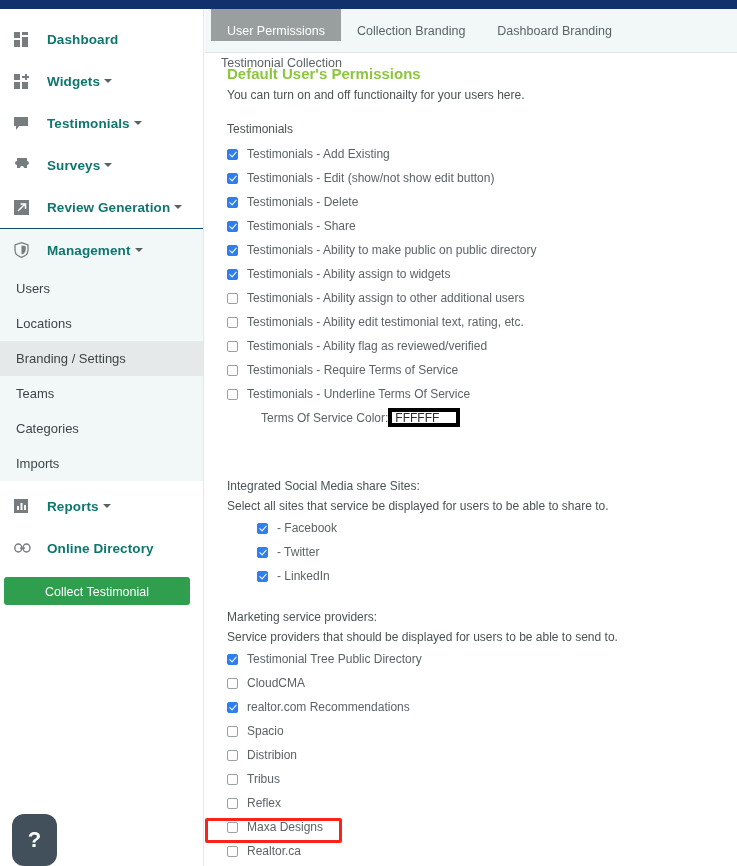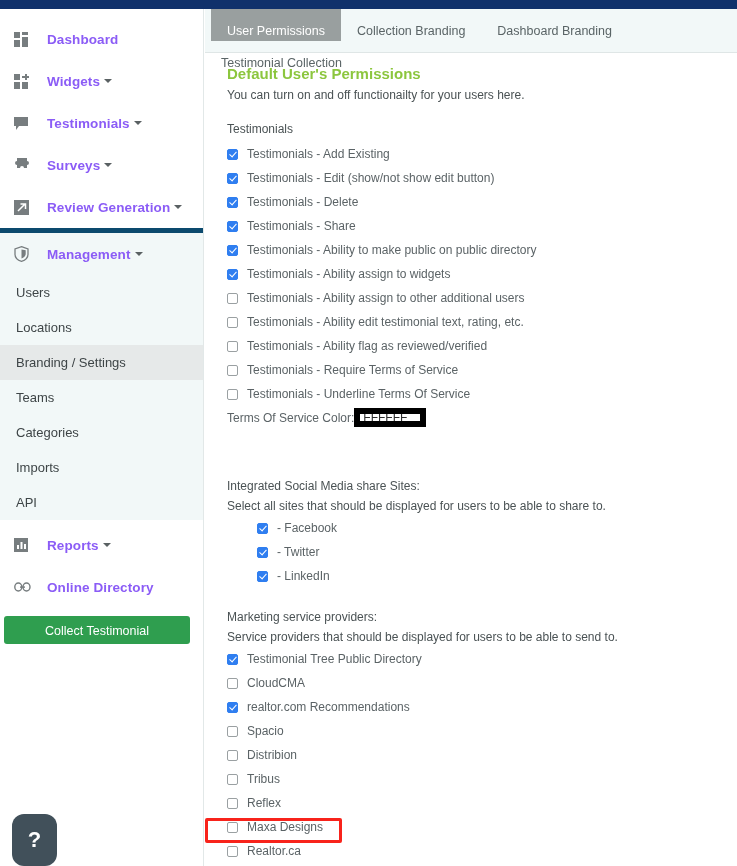--- a/index.html
+++ b/index.html
@@ -30,31 +30,31 @@
     height:42px; padding-left:14px;
     cursor:pointer; position:relative;
   }
   .nav-item .ico {
     width:22px; height:18px; flex:0 0 22px;
     display:flex; align-items:center; justify-content:flex-start;
     color:#777d7f;
   }
   .nav-item .lbl {
     margin-left:11px;
-    font-size:13.5px; font-weight:bold; color:#8b5cf6;
+    font-size:13.5px; font-weight:bold; color:#0f766e;
     letter-spacing:.1px; white-space:nowrap;
   }
   .caret {
     display:inline-block; margin-left:4px;
     width:0;height:0;border-left:4px solid transparent;border-right:4px solid transparent;
     border-top:4px solid #5a6163; vertical-align:middle;
   }
 
   
-  .mgmt-group { background:#f2f8f8; border-top:5px solid #0c4a6e; }
+  .mgmt-group { background:#f2f8f8; border-top:1px solid #0c4a6e; }
   .sub-item {
     height:35px; display:flex; align-items:center;
     padding-left:16px; font-size:13px; color:#3e4547;
     cursor:pointer;
   }
   .sub-item.active { background:#e6e9e9; }
 
   .nav-lower { background:#ffffff; padding-top:4px; }
 
   .collect-wrap { padding:8px 14px 0 4px; }
@@ -112,24 +112,24 @@
     cursor:pointer;
   }
   .cb.on { background:#2f7ef0; border-color:#2f7ef0; }
   .cb.on:after {
     content:""; position:absolute; left:3px; top:0px;
     width:3px; height:6px; border:solid #ffffff;
     border-width:0 1.6px 1.6px 0; transform:rotate(42deg);
   }
   .cb-label { margin-left:9px; font-size:12px; color:#5b6366; white-space:nowrap; }
 
-  .tos-row { display:flex; align-items:center; margin-top:2px; }
+  .tos-row { display:flex; align-items:center; margin-top:2px;margin-left:34px; }
   .tos-label { font-size:12px; color:#5b6366; }
   .tos-input {
-    width:72px; height:19px; border:6px solid #000000; background:#fff;
+    width:72px; height:19px; border:4px solid #000000; background:#fff;
     font-size:12px; color:#2b2b2b; padding:0 3px;
     font-family:"Liberation Sans", sans-serif;
   }
 
   .gap-lg { height:52px; }
   .gap-md { height:22px; }
 
   
   .redbox {
     position:absolute; left:205px; top:818px;
@@ -224,23 +224,20 @@
           </div>
           <div class="sub-item">
             <span>Teams</span>
           </div>
           <div class="sub-item">
             <span>Categories</span>
           </div>
           <div class="sub-item">
             <span>Imports</span>
           </div>
-          <div class="sub-item">
-            <span>API</span>
-          </div>
         </div>
     </div>
 
     <div class="nav-lower" id="nav-lower">
         <div class="nav-item">
           <span class="ico">
             <svg width="14" height="14" viewBox="0 0 14 14">
               <rect x="0" y="0" width="14" height="14" fill="#777d7f"></rect>
               <rect x="3" y="7" width="2" height="4" fill="#fff"></rect>
               <rect x="6.5" y="4" width="2" height="7" fill="#fff"></rect>
@@ -328,21 +325,21 @@
         </div>
 
       <div class="tos-row">
         <span class="tos-label">Terms Of Service Color:</span>
         <input class="tos-input" value="FFFFFF" style="">
       </div>
 
       <div class="gap-lg"></div>
 
       <div class="section-label">Integrated Social Media share Sites:</div>
-      <div class="section-sub">Select all sites that should be displayed for users to be able to share to.</div>
+      <div class="section-sub">Select all sites that service be displayed for users to be able to share to.</div>
       <div id="social-list">
           <div class="cb-row indent">
             <span class="cb-gap"></span>
             <span class="cb on"></span>
             <span class="cb-label">- Facebook</span>
           </div>
           <div class="cb-row indent">
             <span class="cb-gap"></span>
             <span class="cb on"></span>
             <span class="cb-label">- Twitter</span>

